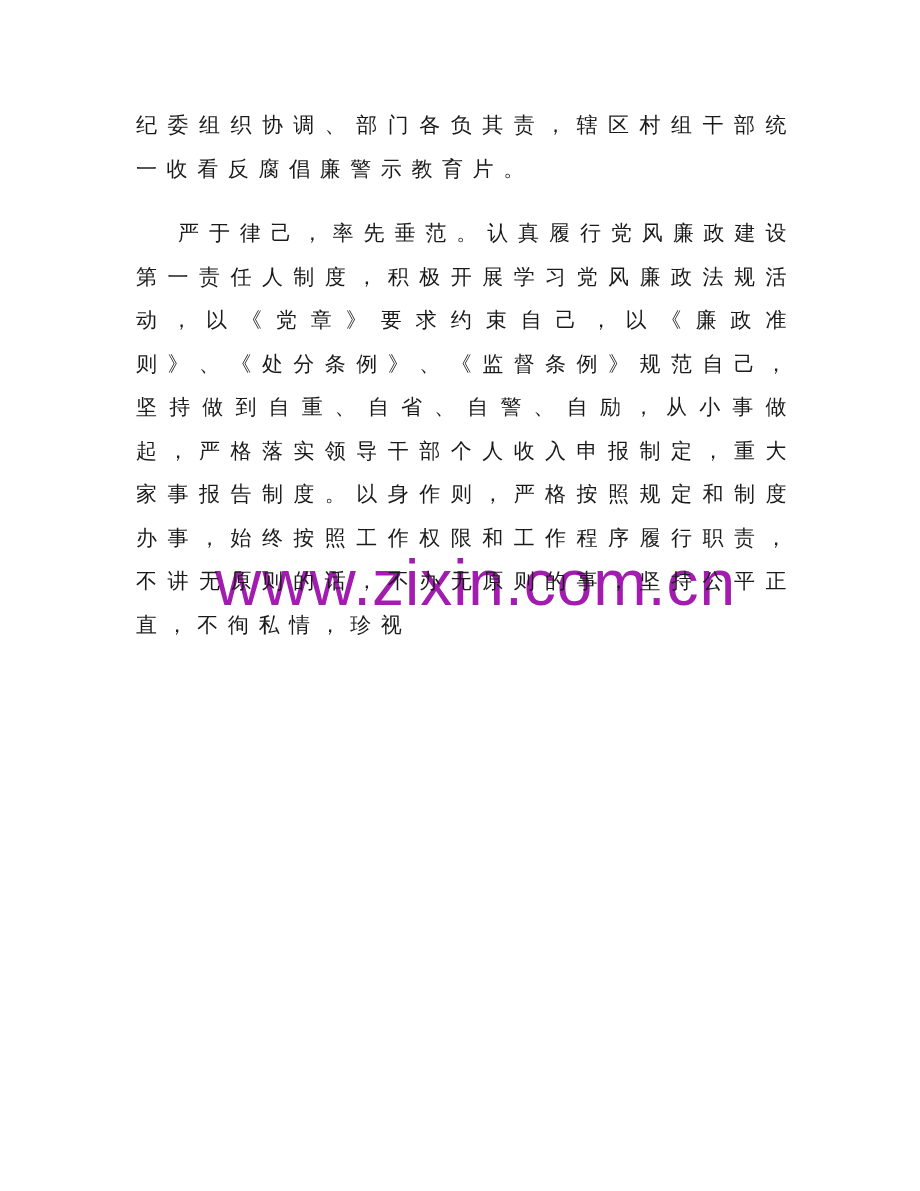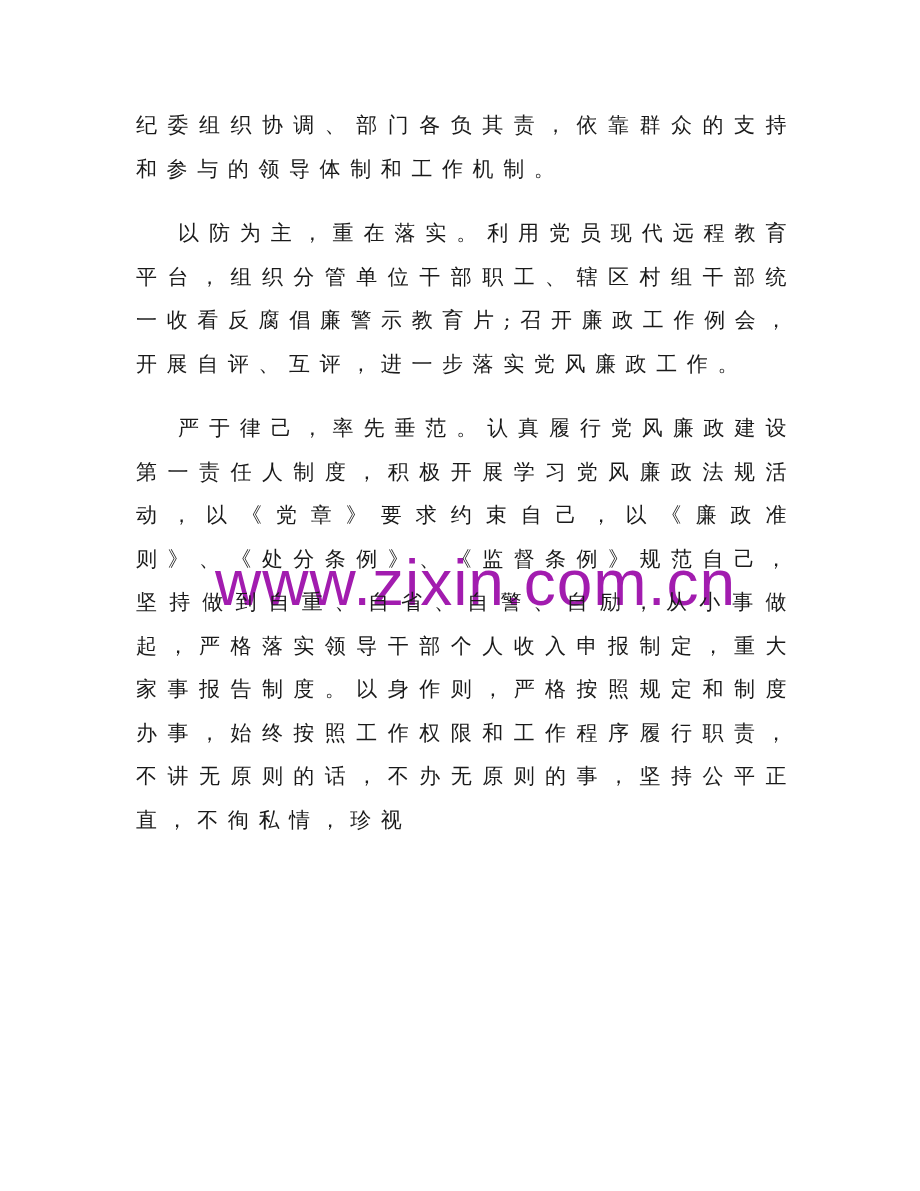--- a/index.html
+++ b/index.html
@@ -45,16 +45,15 @@
       z-index: 0;
     }
     .page { z-index: 1; }
   </style>
 </head>
 <body>
 
 <div class="watermark">www.zixin.com.cn</div>
 
 <div class="page">
-  <p class="para">纪委组织协调、部门各负其责，依靠群众的支持和参与的领导体制和工作机制。</p>
-  <p class="para indent">以防为主，重在落实。利用党员现代远程教育平台，组织分管单位干部职工、辖区村组干部统一收看反腐倡廉警示教育片;召开廉政工作例会，开展自评、互评，进一步落实党风廉政工作。</p>
+  <p class="para">纪委组织协调、部门各负其责，辖区村组干部统一收看反腐倡廉警示教育片。</p>
   <p class="para indent">严于律己，率先垂范。认真履行党风廉政建设第一责任人制度，积极开展学习党风廉政法规活动，以《党章》要求约束自己，以《廉政准则》、《处分条例》、《监督条例》规范自己，坚持做到自重、自省、自警、自励，从小事做起，严格落实领导干部个人收入申报制定，重大家事报告制度。以身作则，严格按照规定和制度办事，始终按照工作权限和工作程序履行职责，不讲无原则的话，不办无原则的事，坚持公平正直，不徇私情，珍视</p>
 </div>
 
 </body></html>

